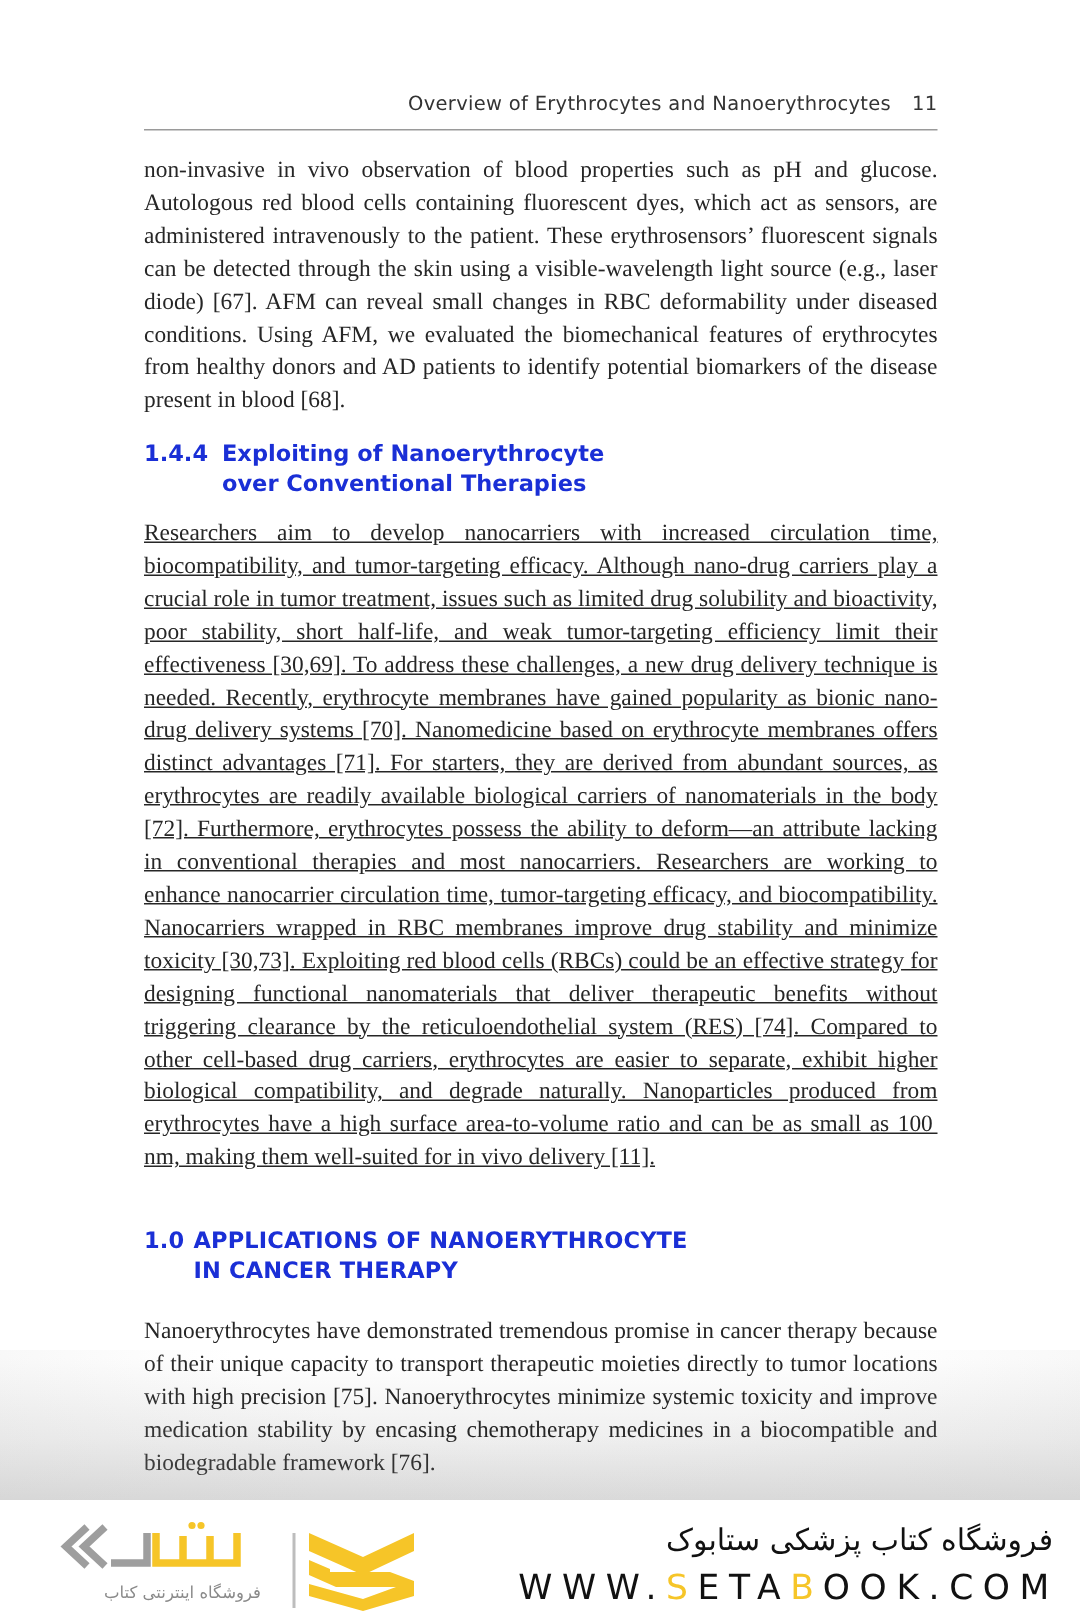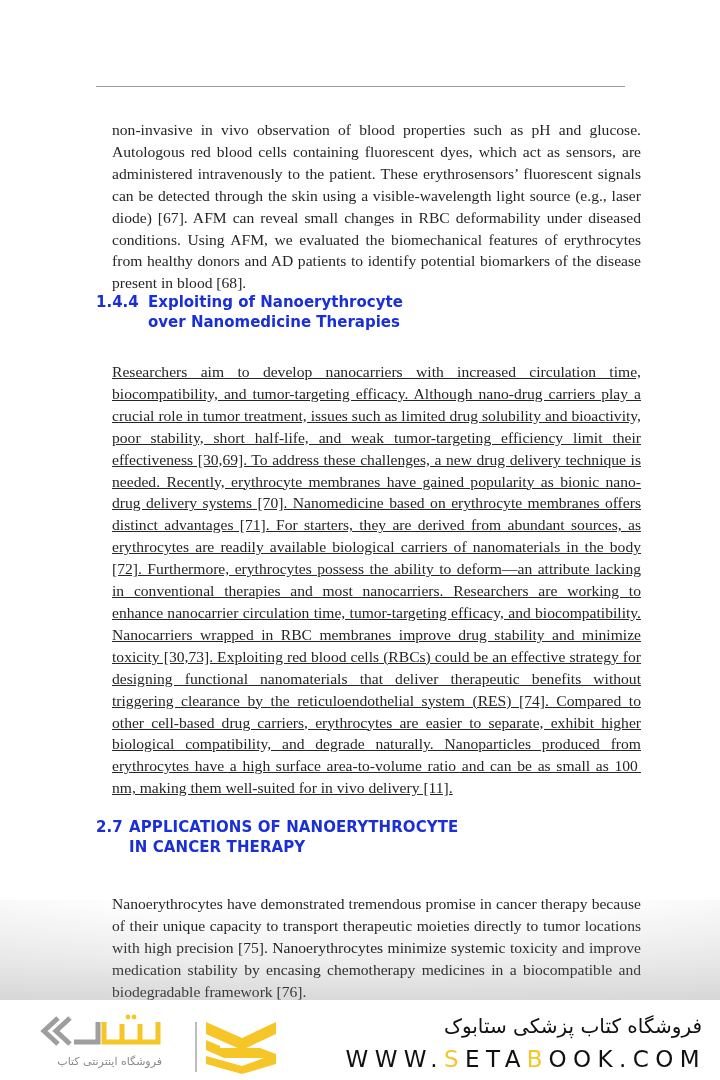--- a/index.html
+++ b/index.html
@@ -24,21 +24,21 @@
     font-family: "DejaVu Sans", sans-serif; font-size: 13px; letter-spacing: 0.2px;
     color: #333;
   }
   .running-header .page-num { margin-left: 14px; }
   .header-rule {
     position: absolute; left: 96px; width: 529px; top: 86px; height: 1px; background: #9a9a9a;
   }
   .para {
     position: absolute; left: 96px; width: 529px;
     font-size: 15.6px; line-height: 21.9px; text-align: justify;
-    hyphens: manual; margin: 16px;
+    hyphens: manual; margin: 0;
   }
   .p1 { top: 103px; }
   .p2 { top: 345px; text-decoration: underline; }
   .p3 { top: 877px; }
   .heading {
     position: absolute; left: 96px; color: #1a2fd6;
     font-family: "DejaVu Sans", sans-serif; font-weight: bold;
     font-size: 15px; line-height: 20px;
   }
   .h144 { top: 292px; }
@@ -48,21 +48,21 @@
   .h15 .num { display: inline-block; width: 33px; }
   .h15 .line2 { padding-left: 33px; display: block; }
 
   .footer {
     position: absolute; left: 0; top: 1000px; width: 720px; height: 80px; background: #ffffff;
   }
   .logo-text-fa {
     position: absolute; left: 40px; top: 1014px; width: 122px; height: 34px;
   }
   .logo-sub {
-    position: absolute; left: 32px; top: 1055px; width: 130px;
+    position: absolute; left: 44px; top: 1055px; width: 130px;
     font-family: "DejaVu Sans", sans-serif; font-size: 11px; color: #8a8a8a;
     direction: rtl; text-align: right;
   }
   .logo-divider {
     position: absolute; left: 195px; top: 1022px; width: 2px; height: 50px; background: #bdbdbd;
   }
   .logo-mark { position: absolute; left: 202px; top: 1018px; width: 78px; height: 56px; }
   .store-name {
     position: absolute; right: 18px; top: 1014px;
     font-family: "DejaVu Sans", sans-serif; font-size: 20px; color: #111;
@@ -72,33 +72,36 @@
   .store-url {
     position: absolute; right: 14px; top: 1046px;
     font-family: "DejaVu Sans", sans-serif; font-size: 23px; letter-spacing: 6.4px; color: #111; text-align: right;
   }
   .store-url .hl { color: #f6c528; }
 </style>
 </head>
 <body>
 
 <div class="page">
+  <div class="running-header">
+    <span>Overview of Erythrocytes and Nanoerythrocytes</span><span class="page-num">11</span>
+  </div>
   <div class="header-rule"></div>
 
   <p class="para p1">non-invasive in vivo observation of blood properties such as pH and glucose. Autologous red blood cells containing fluorescent dyes, which act as sensors, are administered intravenously to the patient. These erythrosensors’ fluo­rescent signals can be detected through the skin using a visible-wavelength light source (e.g., laser diode) [67]. AFM can reveal small changes in RBC deformability under diseased conditions. Using AFM, we evaluated the bio­mechanical features of erythrocytes from healthy donors and AD patients to identify potential biomarkers of the disease present in blood [68].</p>
 
   <div class="heading h144">
     <span class="num">1.4.4</span><span>Exploiting of Nanoerythrocyte</span>
-    <span class="line2">over Nanomedicine Therapies</span>
+    <span class="line2">over Conventional Therapies</span>
   </div>
 
   <p class="para p2">Researchers aim to develop nanocarriers with increased circulation time, biocompatibility, and tumor-targeting efficacy. Although nano-drug carri­ers play a crucial role in tumor treatment, issues such as limited drug solubil­ity and bioactivity, poor stability, short half-life, and weak tumor-targeting efficiency limit their effectiveness [30,69]. To address these challenges, a new drug delivery technique is needed. Recently, erythrocyte mem­branes have gained popularity as bionic nano-drug delivery systems [70]. Nanomedicine based on erythrocyte membranes offers distinct advantages [71]. For starters, they are derived from abundant sources, as erythrocytes are readily available biological carriers of nanomaterials in the body [72]. Furthermore, erythrocytes possess the ability to deform—an attribute lack­ing in conventional therapies and most nanocarriers. Researchers are work­ing to enhance nanocarrier circulation time, tumor-targeting efficacy, and biocompatibility. Nanocarriers wrapped in RBC membranes improve drug stability and minimize toxicity [30,73]. Exploiting red blood cells (RBCs) could be an effective strategy for designing functional nanomaterials that deliver therapeutic benefits without triggering clearance by the reticuloen­dothelial system (RES) [74]. Compared to other cell-based drug carriers, erythrocytes are easier to separate, exhibit higher biological compatibility, and degrade naturally. Nanoparticles produced from erythrocytes have a high surface area-to-volume ratio and can be as small as 100 nm, making them well-suited for in vivo delivery [11].</p>
 
   <div class="heading h15">
-    <span class="num">2.7</span><span>APPLICATIONS OF NANOERYTHROCYTE</span>
+    <span class="num">1.0</span><span>APPLICATIONS OF NANOERYTHROCYTE</span>
     <span class="line2">IN CANCER THERAPY</span>
   </div>
 
   <p class="para p3">Nanoerythrocytes have demonstrated tremendous promise in cancer therapy because of their unique capacity to transport therapeutic moieties directly to tumor locations with high precision [75]. Nanoerythrocytes minimize systemic toxicity and improve medication stability by encasing chemo­therapy medicines in a biocompatible and biodegradable framework [76].</p>
 </div>
 
 <div class="footer"></div>
 
 <svg class="logo-text-fa" viewBox="0 0 122 34">
   <g fill="none" stroke="#9e9e9e" stroke-width="5" stroke-linejoin="miter">

